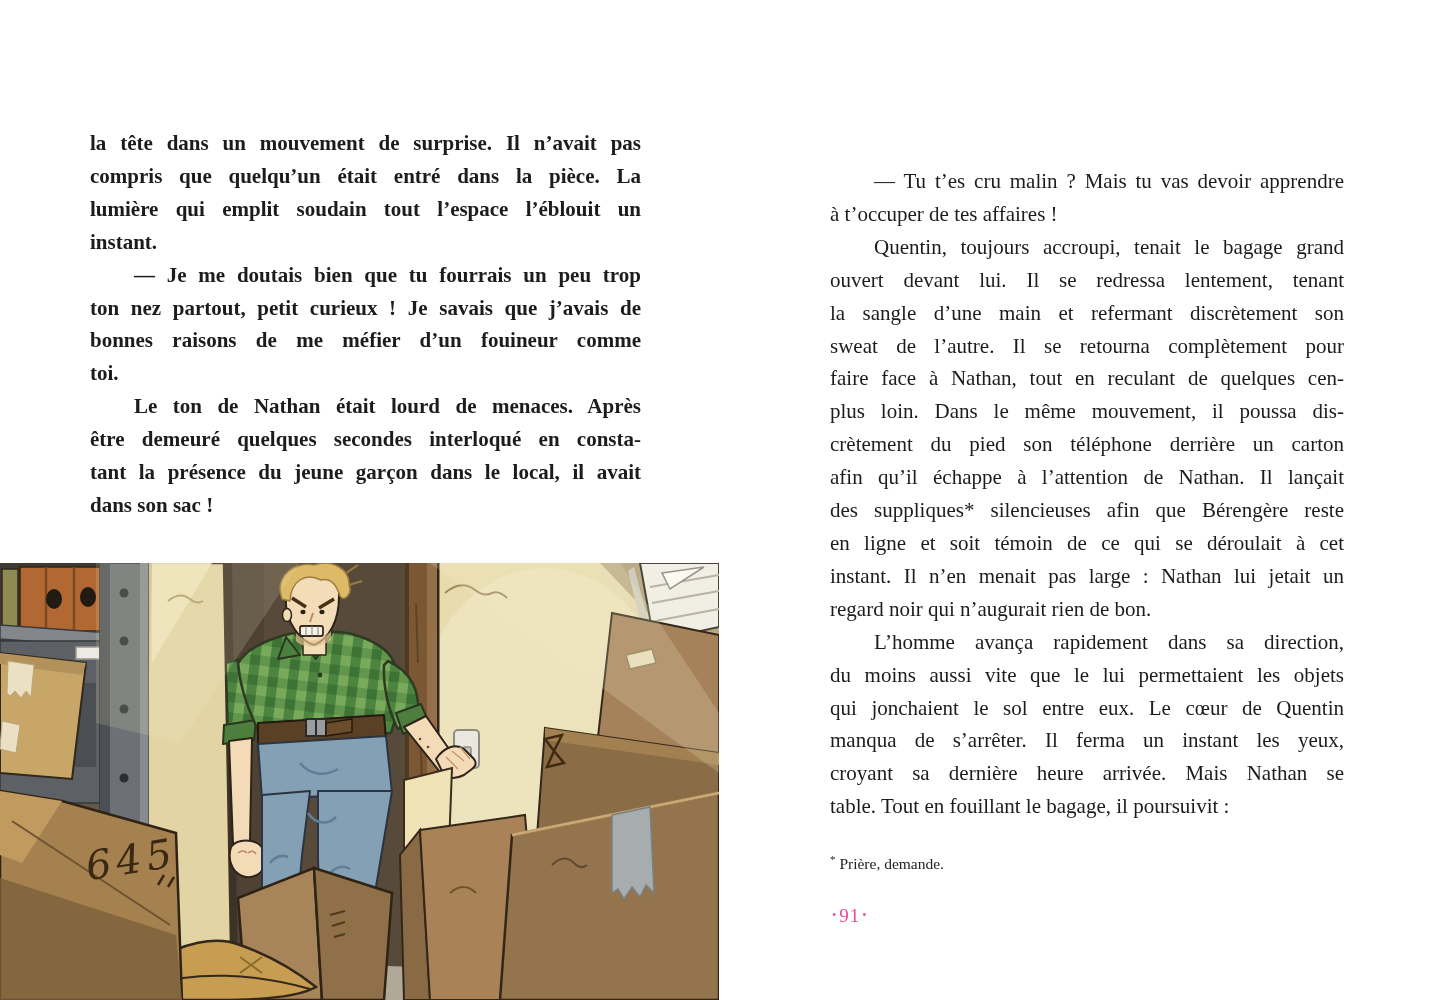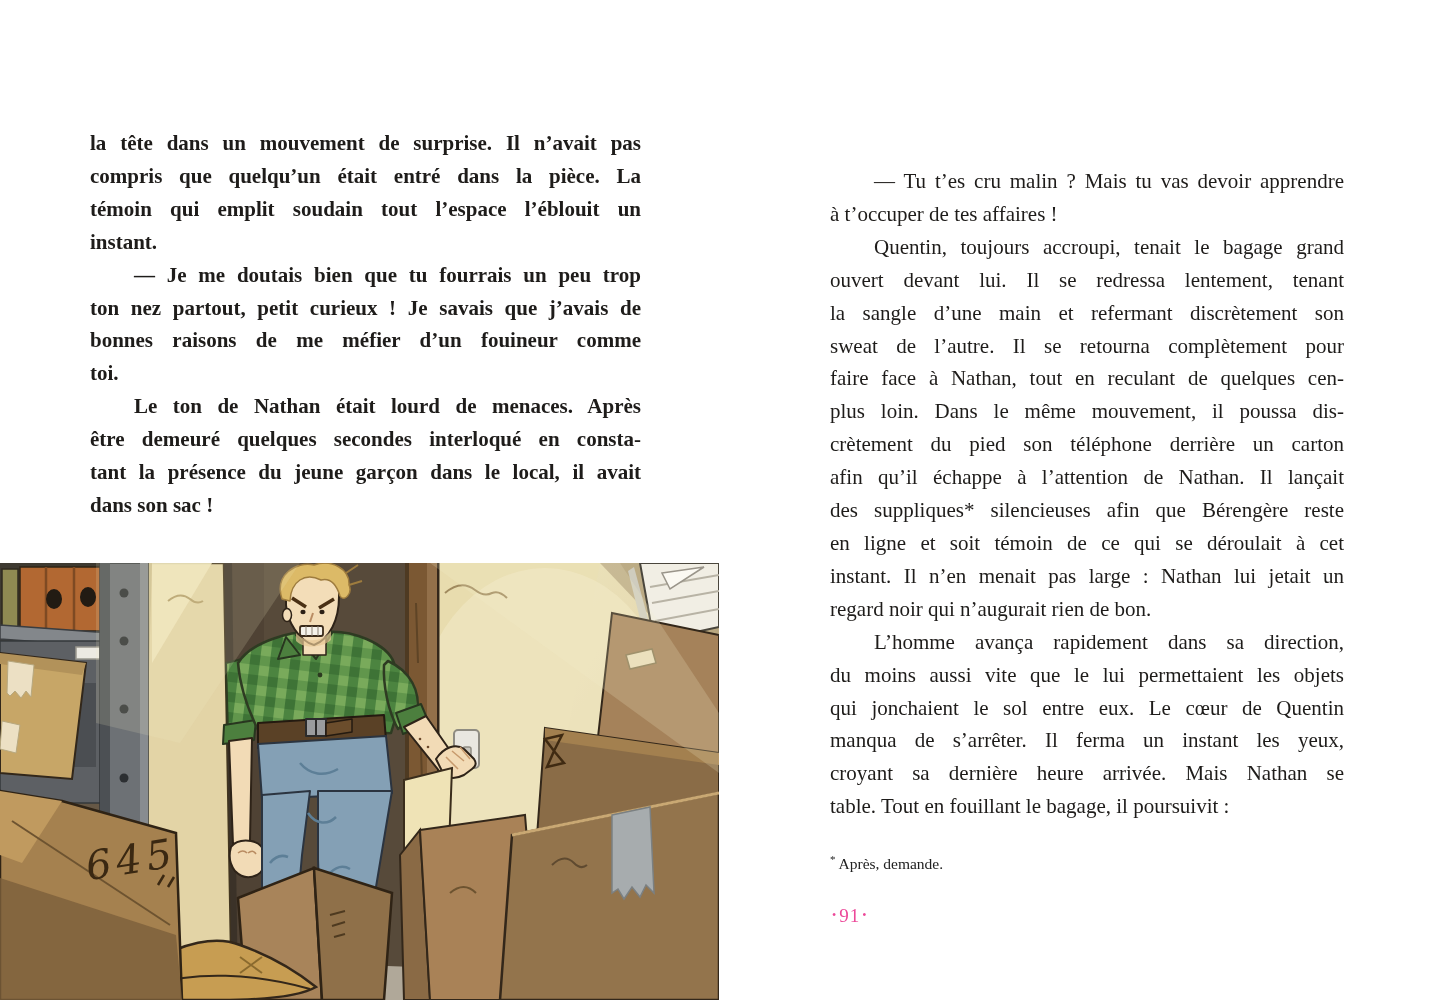--- a/index.html
+++ b/index.html
@@ -20,21 +20,21 @@
 </style>
 </head>
 <body>
 
 <div id="spread">
 
   <section>
     <div class="textblock" id="left-text">
         <div class="tline">la tête dans un mouvement de surprise. Il n’avait pas</div>
         <div class="tline">compris que quelqu’un était entré dans la pièce. La</div>
-        <div class="tline">témoin qui emplit soudain tout l’espace l’éblouit un</div>
+        <div class="tline">lumière qui emplit soudain tout l’espace l’éblouit un</div>
         <div class="tline lastline">instant.</div>
         <div class="tline indent">— Je me doutais bien que tu fourrais un peu trop</div>
         <div class="tline">ton nez partout, petit curieux ! Je savais que j’avais de</div>
         <div class="tline">bonnes raisons de me méfier d’un fouineur comme</div>
         <div class="tline lastline">toi.</div>
         <div class="tline indent">Le ton de Nathan était lourd de menaces. Après</div>
         <div class="tline">être demeuré quelques secondes interloqué en consta-</div>
         <div class="tline">tant la présence du jeune garçon dans le local, il avait</div>
         <div class="tline lastline">dans son sac !</div>
       </div>
@@ -252,20 +252,20 @@
         <div class="tline indent">L’homme avança rapidement dans sa direction,</div>
         <div class="tline">du moins aussi vite que le lui permettaient les objets</div>
         <div class="tline">qui jonchaient le sol entre eux. Le cœur de Quentin</div>
         <div class="tline">manqua de s’arrêter. Il ferma un instant les yeux,</div>
         <div class="tline">croyant sa dernière heure arrivée. Mais Nathan se</div>
         <div class="tline lastline">table. Tout en fouillant le bagage, il poursuivit :</div>
       </div>
 
     <div id="footnote">
       <sup>*</sup>
-      <span>Après, demande.</span>
+      <span>Prière, demande.</span>
     </div>
 
     <div id="folio">
       <span class="dot">•</span><span>91</span><span class="dot">•</span>
     </div>
   </section>
 </div>
 
 </body></html>

